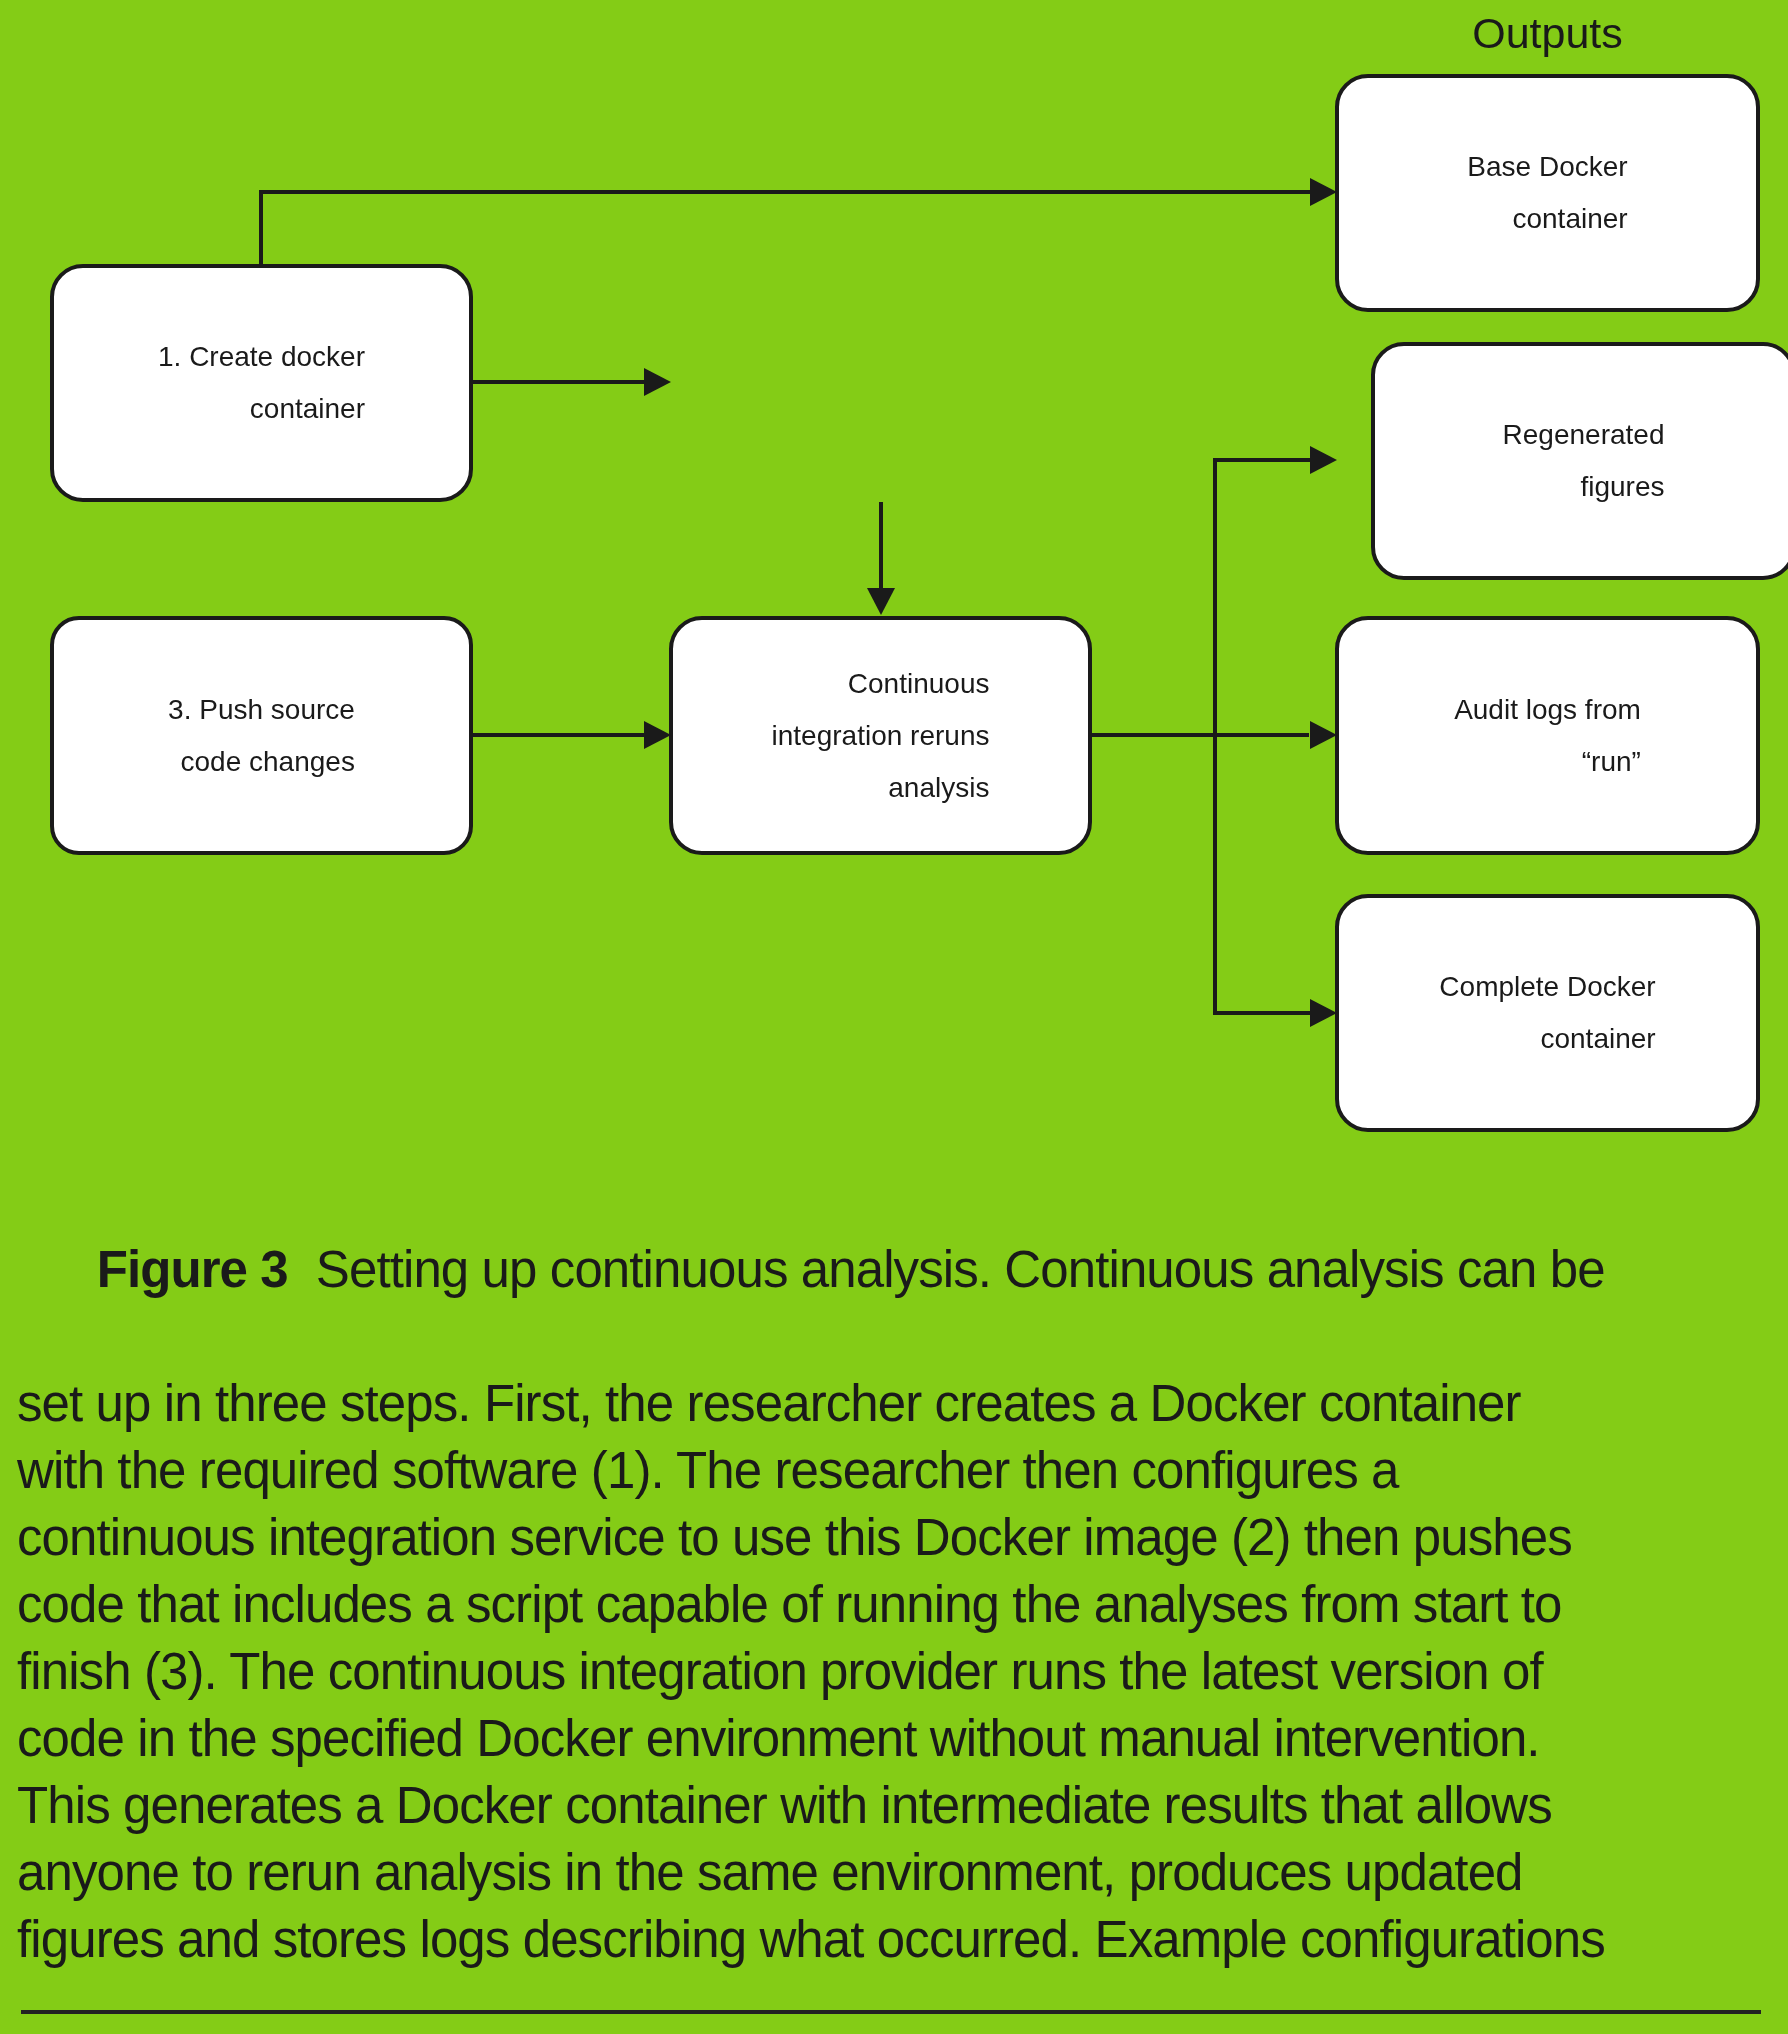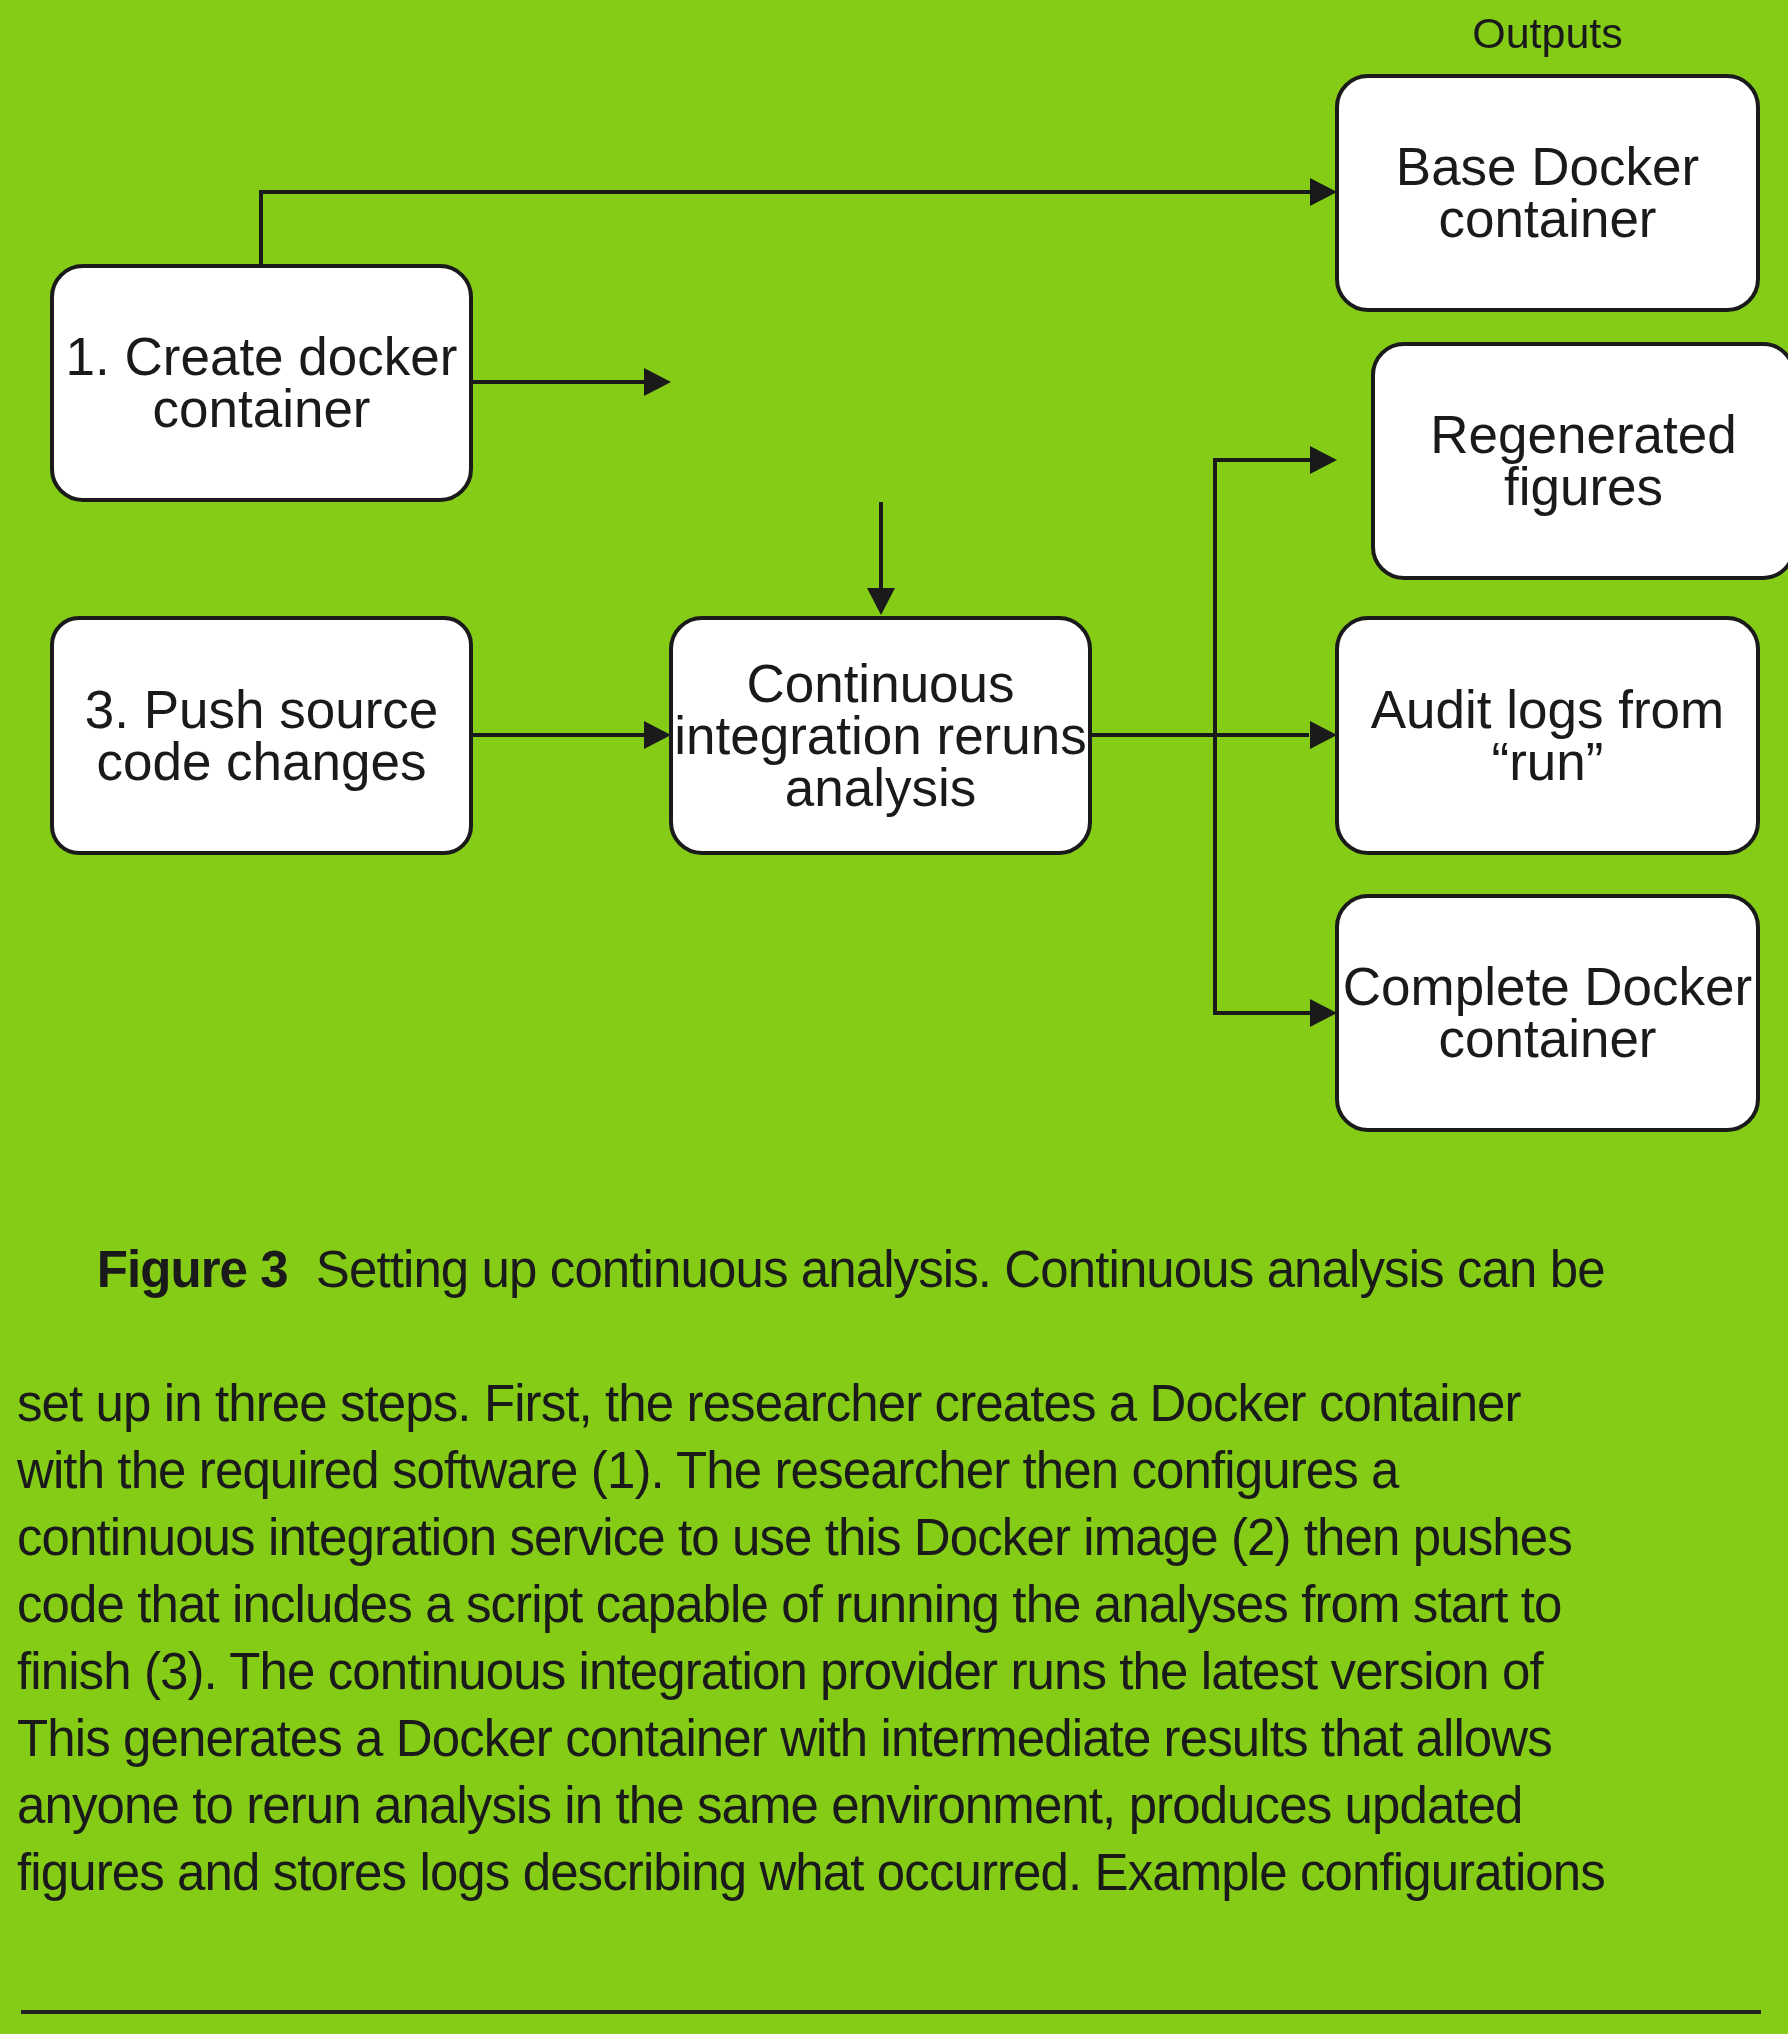--- a/index.html
+++ b/index.html
@@ -6,21 +6,21 @@
   * { margin:0; padding:0; box-sizing:border-box; }
   body { background:#ffffff; font-family:"Liberation Sans", sans-serif; }
   .page { position:relative; width:1788px; height:2035px; background:#84cc16; overflow:hidden; }
 
   
   .diagram { position:absolute; left:0; top:0; width:1788px; height:1166px; }
   .outputs-label { position:absolute; left:1335px; top:8.6px; width:425px;
     text-align:center; font-size:43px; color:var(--ink); }
   .node { position:absolute; background:#ffffff; border:4.3px solid var(--ink);
     border-radius:33px; display:flex; align-items:center; justify-content:center; }
-  .node-text { text-align:center; font-size:53px; line-height:52px; color:var(--ink); }
+  .node-text { text-align:right; font-size:28px; line-height:52px; color:var(--ink); }
   .node-text span { display:block; }
 
   .hline { position:absolute; height:4.3px; background:var(--ink); }
   .vline { position:absolute; width:4.3px;  background:var(--ink); }
   .arr-r { position:absolute; width:0; height:0;
     border-top:14.6px solid transparent; border-bottom:14.6px solid transparent;
     border-left:27px solid var(--ink); }
   .arr-d { position:absolute; width:0; height:0;
     border-left:14.6px solid transparent; border-right:14.6px solid transparent;
     border-top:27px solid var(--ink); }
@@ -121,20 +121,21 @@
 
   <div class="caption">
     <div class="cap-line">
       <span class="cap-bold">Figure 3</span><span>Setting up continuous analysis. Continuous analysis can be</span>
     </div>
     <div class="cap-line">set up in three steps. First, the researcher creates a Docker container</div>
     <div class="cap-line">with the required software (1). The researcher then configures a</div>
     <div class="cap-line">continuous integration service to use this Docker image (2) then pushes</div>
     <div class="cap-line">code that includes a script capable of running the analyses from start to</div>
     <div class="cap-line">finish (3). The continuous integration provider runs the latest version of</div>
+    <div class="cap-line">code in the specified Docker environment without manual intervention.</div>
     <div class="cap-line">This generates a Docker container with intermediate results that allows</div>
     <div class="cap-line">anyone to rerun analysis in the same environment, produces updated</div>
     <div class="cap-line">figures and stores logs describing what occurred. Example configurations</div>
     <div class="cap-line">
       
     </div>
 
   </div>
 
   <div class="bottom-rule"></div>

